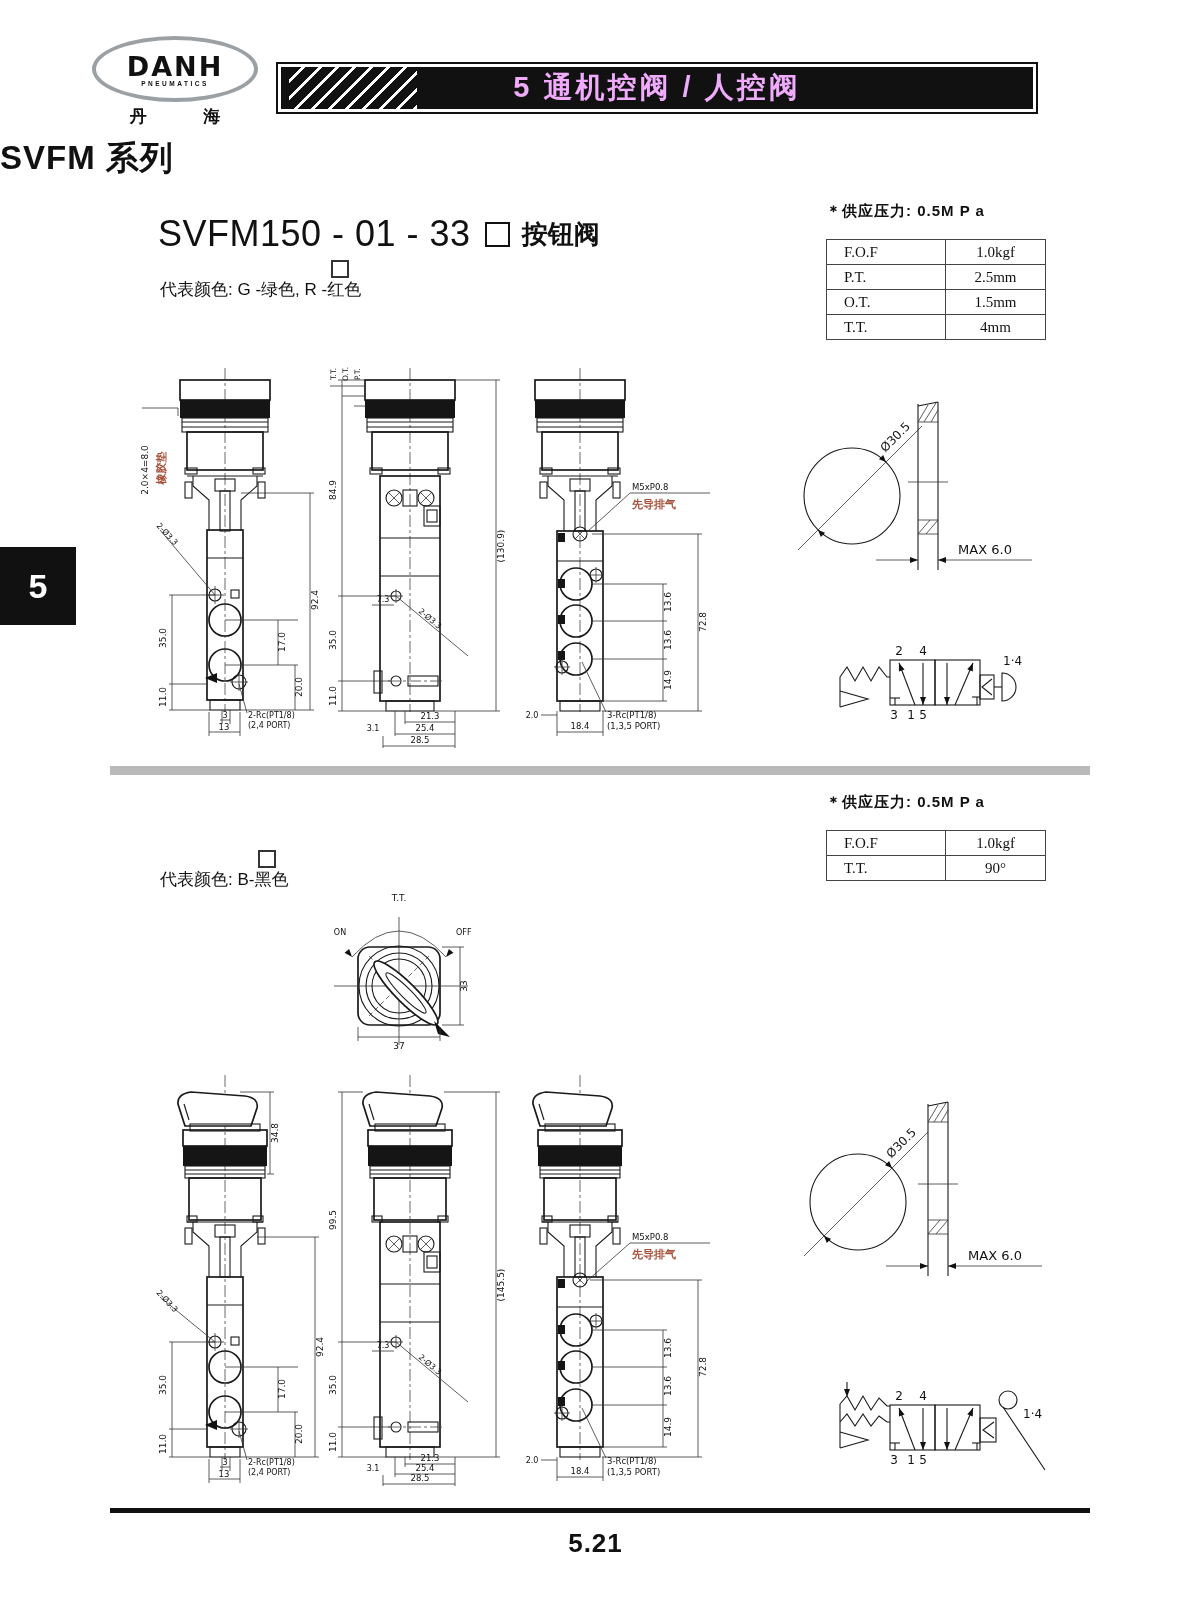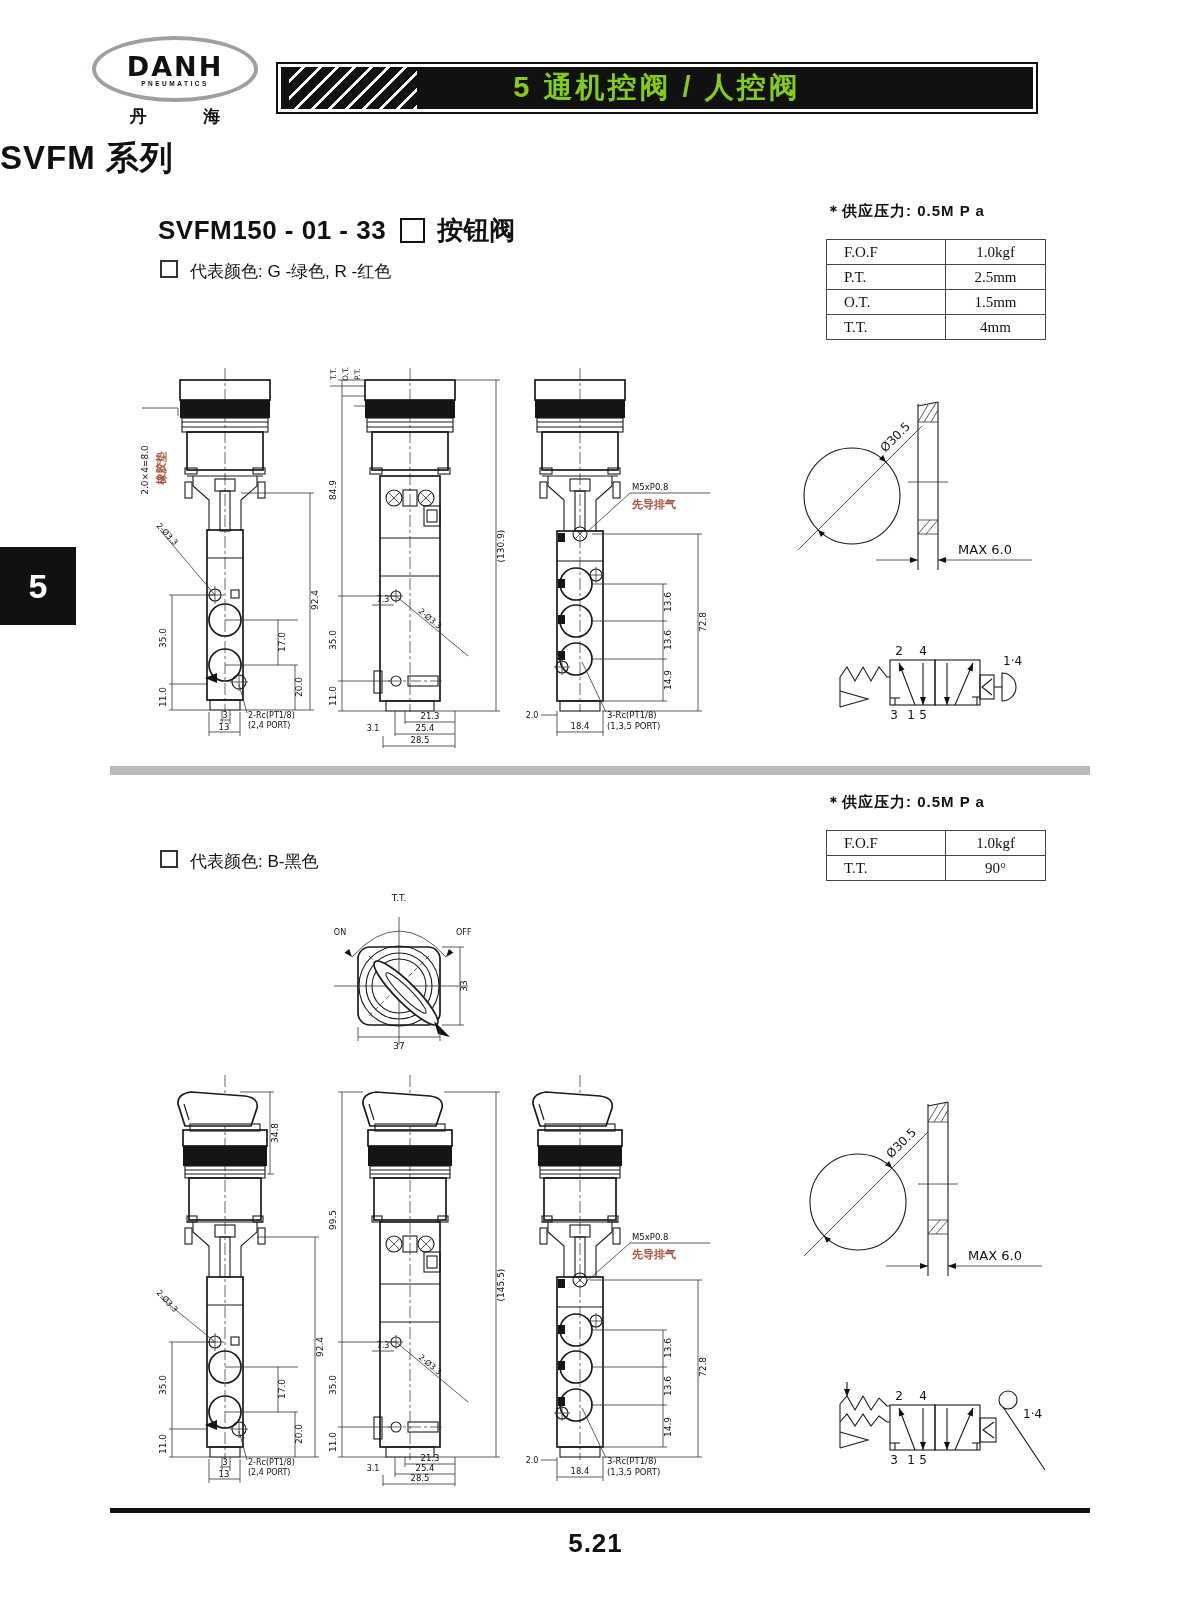--- a/index.html
+++ b/index.html
@@ -9,28 +9,28 @@
   
   .logo-ellipse{width:158px;height:58px;border:4px solid #9aa0a4;border-radius:50%;
     display:flex;flex-direction:column;align-items:center;justify-content:center;background:#fff;}
   .logo-brand{font-size:27px;font-weight:bold;letter-spacing:2px;font-family:"DejaVu Sans",sans-serif;}
   .logo-sub{font-size:6.5px;font-weight:bold;letter-spacing:2.5px;margin-top:-2px;}
   .logo-cn{text-align:center;font-size:17px;font-weight:bold;letter-spacing:26px;text-indent:26px;margin-top:3px;}
   .banner{background:#fff;border:2px solid #111;padding:3px;}
   .banner-in{position:relative;background:#111;height:42px;display:flex;align-items:center;justify-content:center;}
   .banner-stripes{position:absolute;left:8px;top:0;width:128px;height:100%;
     background:repeating-linear-gradient(135deg,transparent 0 9px,#fff 9px 12px);}
-  .banner-title{color:#84cc16;font-size:29px;font-weight:bold;letter-spacing:3px;z-index:1;}
+  .banner-title{color:#f0abfc;font-size:29px;font-weight:bold;letter-spacing:3px;z-index:1;}
   .series-title{width:100%;font-size:33px;font-weight:bold;letter-spacing:1px;}
   
   .h-row{display:flex;align-items:center;}
-  .h-model{font-size:26px;font-weight:bold;letter-spacing:0.5px;}
+  .h-model{font-size:36px;font-weight:normal;letter-spacing:0.5px;}
   .h-box{width:21px;height:21px;border:2.5px solid #111;margin:0 12px 0 14px;}
   .h-name{font-size:26px;font-weight:bold;font-family:"Liberation Serif",serif;}
-  .note-row{display:flex;align-items:flex-start;font-size:17px;}
+  .note-row{display:flex;align-items:flex-end;font-size:17px;flex-direction:column;}
   .note-box{width:14px;height:14px;border:2px solid #333;margin-right:12px;}
   
   .supply{font-size:15px;font-weight:bold;letter-spacing:1px;}
   table.spec{border-collapse:collapse;margin-top:18px;width:220px;}
   table.spec td{border:1.5px solid #444;height:22px;font-family:"Liberation Serif",serif;font-size:15px;}
   td.k{width:100px;padding-left:17px;}
   td.v{text-align:center;}
   .divider{background:#b9b9b9;}
   .footrule{background:#111;}
   .pagenum{width:100%;text-align:center;font-size:26px;font-weight:bold;letter-spacing:1px;}

